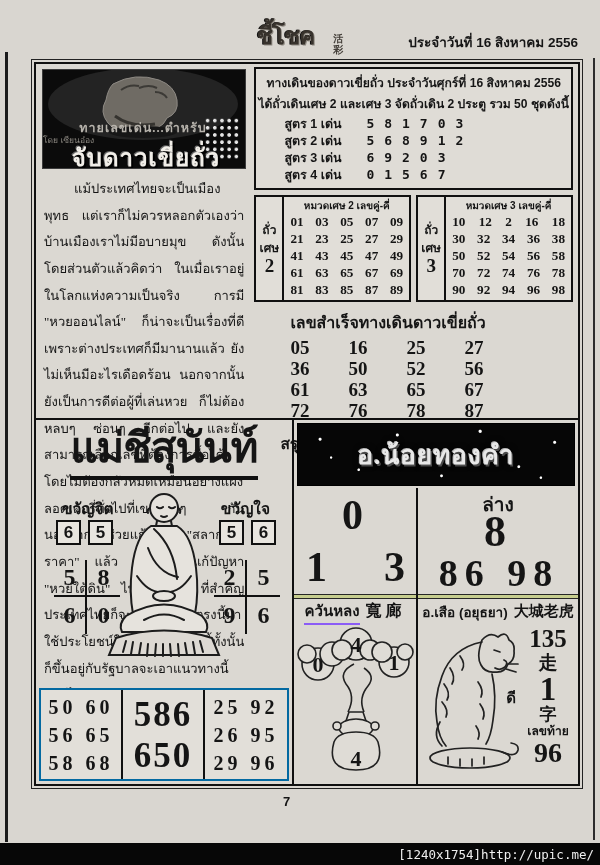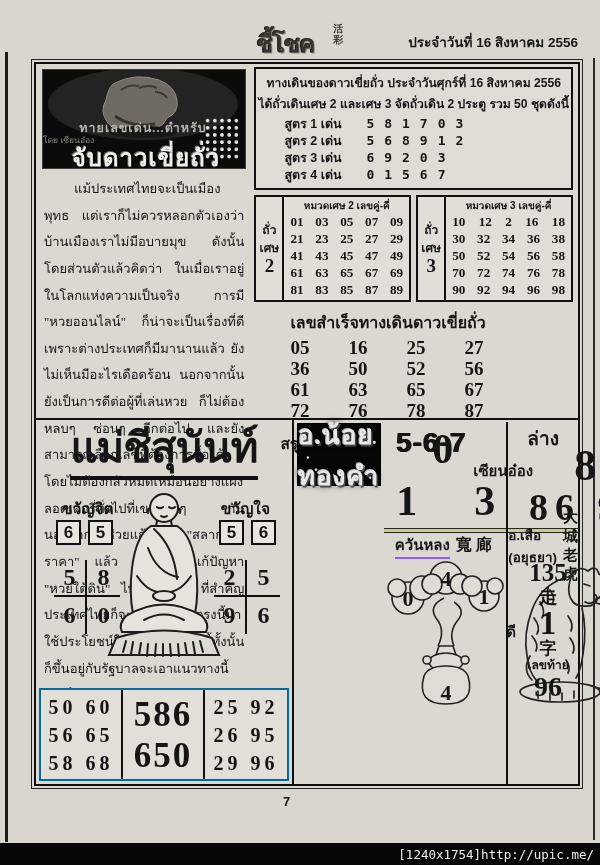--- a/index.html
+++ b/index.html
@@ -5,21 +5,21 @@
   *{margin:0;padding:0;box-sizing:border-box}
   html,body{width:600px;height:865px}
   body{position:relative;background:#b9b6b0;font-family:"Liberation Sans",sans-serif;color:#151515;overflow:hidden}
   .page{position:absolute;inset:0;background:#d9d6d0}
   .edge-l{position:absolute;left:5px;top:52px;width:3px;height:790px;background:#1b1b1b}
   .edge-r{position:absolute;right:5px;top:58px;width:2px;height:782px;background:#2c2c2c}
   .bottom-bar{position:absolute;left:0;bottom:0;width:600px;height:22px;background:#070707;color:#efefef;
     display:flex;align-items:center;justify-content:flex-end;padding-right:6px;
     font-family:"DejaVu Sans Mono",monospace;font-size:12.5px}
   
-  .logo{position:absolute;top:24px;left:50%;transform:translateX(-50%);display:flex;align-items:flex-start;gap:19px}
+  .logo{position:absolute;top:16px;left:50%;transform:translateX(-50%);display:flex;align-items:flex-end;gap:19px}
   .logo-main{font-family:"Liberation Serif",serif;font-weight:bold;font-size:24px;color:#37322c;
     text-shadow:1px 1px 0 #908b83,-1px 0 0 #111;letter-spacing:-1px}
   .logo-cn{display:flex;flex-direction:column;font-size:10px;line-height:1.05;color:#45403a;font-weight:bold}
   .date{position:absolute;top:31px;right:22px;font-size:13.5px;font-weight:bold}
   
   .frame{position:absolute;left:31px;top:59px;width:552px;height:730px;border:1px solid #222;padding:2px}
   .frame-in{border:2px solid #101010;width:100%;height:100%;display:flex;flex-direction:column;background:#dbd8d2}
   .top-sec{height:356px;border-bottom:2px solid #101010;display:flex}
   
   .left-col{width:258px;padding:5px 4px 0 6px}
@@ -84,21 +84,21 @@
   .monk{position:absolute;left:50%;top:66px;transform:translateX(-50%);z-index:1}
   .nun-table{position:absolute;left:3px;right:3px;top:268px;bottom:3px;border:2px solid #0369a1;
     display:flex;background:#e2dfd9;z-index:3}
   .nt-col{display:flex;flex-direction:column;justify-content:center;align-items:center}
   .nt-l{width:82px;border-right:2px solid #101010}
   .nt-c{flex:1;border-right:2px solid #101010}
   .nt-r{width:82px}
   .p-row .cell{font-family:"Liberation Serif",serif;font-weight:bold;font-size:20px;line-height:28px;letter-spacing:4px}
   .big-row .cell{font-family:"Liberation Serif",serif;font-weight:bold;font-size:35px;line-height:41px;letter-spacing:2px}
   
-  .noi{flex:1;display:flex;flex-direction:row}
+  .noi{flex:1;display:flex;flex-direction:column}
   .banner{height:63px;margin:3px 3px 0;background-color:#060606;border:1px solid #000;display:flex;
     align-items:center;justify-content:center;
     background-image:radial-gradient(circle at 8% 25%,#fff 1px,transparent 2px),
       radial-gradient(circle at 22% 75%,#fff 0.8px,transparent 1.8px),
       radial-gradient(circle at 36% 18%,#fff 1px,transparent 2px),
       radial-gradient(circle at 52% 85%,#fff 0.9px,transparent 1.9px),
       radial-gradient(circle at 66% 12%,#fff 1.1px,transparent 2.1px),
       radial-gradient(circle at 80% 70%,#fff 0.9px,transparent 1.9px),
       radial-gradient(circle at 93% 30%,#fff 1px,transparent 2px),
       radial-gradient(circle at 12% 55%,#fff 0.7px,transparent 1.6px),

